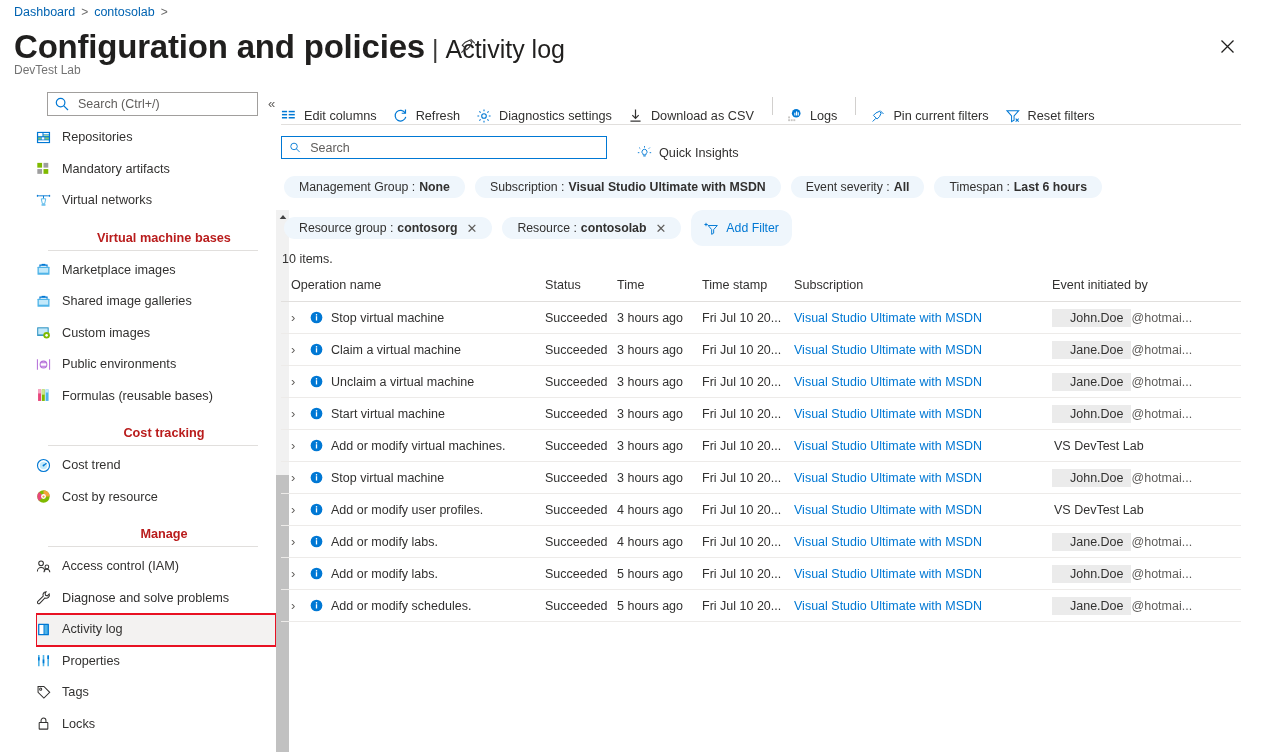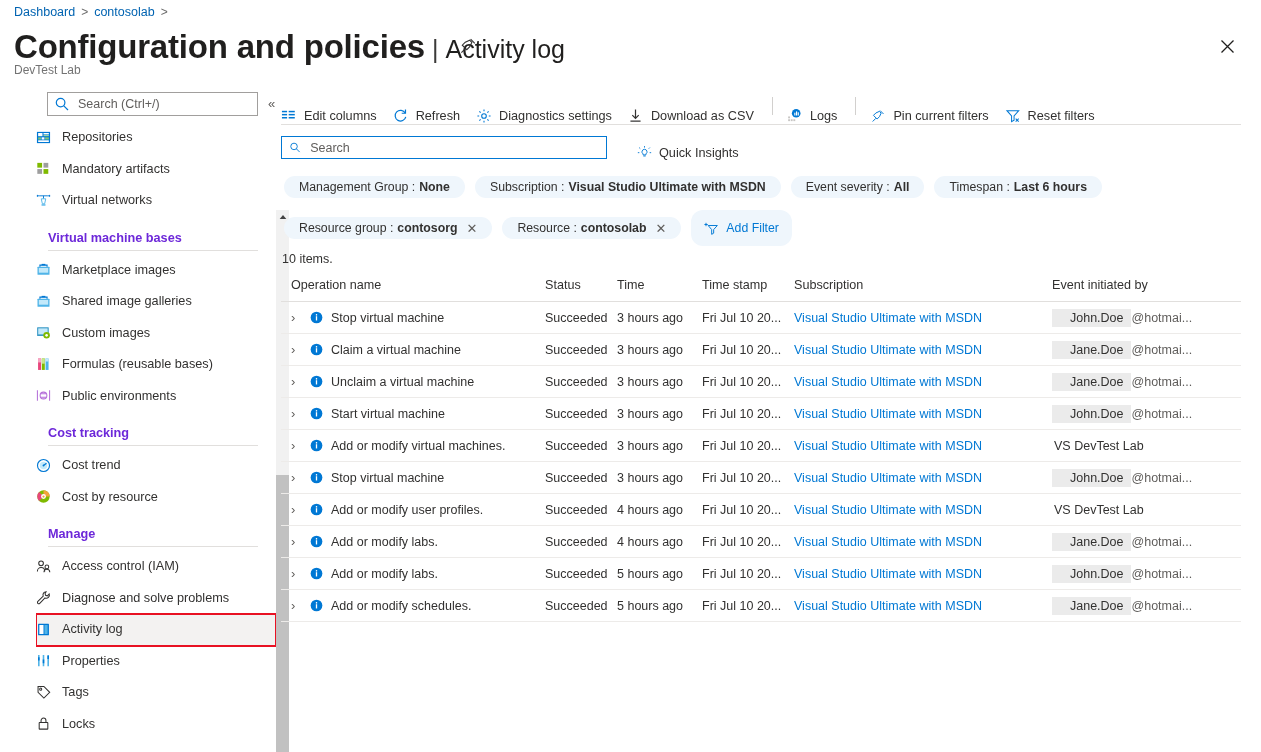--- a/index.html
+++ b/index.html
@@ -85,22 +85,23 @@
   }
   .nav-item.highlight-box {
     background: #f3f2f1;
     outline: 2.5px solid #e81123;
     outline-offset: -1px;
     width: 240px;
   }
   .nav-icon { width: 16px; height: 16px; flex: 0 0 16px; display: block; }
   .nav-label { line-height: 1; }
   .nav-group {
-    font-size: 12.7px; font-weight: 700; color: #6d28d9;
+    font-size: 12.7px; font-weight: 700; color: #b91c1c;
     padding: 14px 8px 5px 12px;
+    text-align: center;
   }
   .nav-rule { height: 1px; background: #e1dfdd; margin: 0 30px 4px 12px; }
 
   
   .nav-sb {
     position: absolute; left: 240px; top: 122px;
     width: 13px; height: 630px; background: #f1f1f1;
   }
   .nav-sb-up {
     position: absolute; left: 0; top: 0; width: 13px; height: 14px;
@@ -314,38 +315,38 @@
             <span class="nav-icon"><svg viewBox="0 0 16 16" width="15" height="15">
                 <rect x="1.2" y="2.4" width="12.4" height="9.4" rx="0.6" fill="#3999c6"></rect>
                 <rect x="2.4" y="3.6" width="10" height="6.4" fill="#c3e9fa"></rect>
                 <circle cx="11.3" cy="11.0" r="3.5" fill="#7fba00"></circle>
                 <circle cx="11.3" cy="11.0" r="1.4" fill="#fff"></circle>
               </svg></span>
             <span class="nav-label">Custom images</span>
           </li>
           <li class="nav-item">
             <span class="nav-icon"><svg viewBox="0 0 16 16" width="15" height="15">
+                <g fill="none" stroke="#b46fd9" stroke-width="1.1">
+                  <path d="M1.5 2.4v11.2M14.5 2.4v11.2"></path>
+                  <circle cx="8" cy="8" r="3.6"></circle>
+                  <path d="M5.1 6.2h5.8M5.1 9.8h5.8"></path>
+                </g>
+              </svg></span>
+            <span class="nav-label">Public environments</span>
+          </li>
+          <li class="nav-item">
+            <span class="nav-icon"><svg viewBox="0 0 16 16" width="15" height="15">
                 <rect x="2.2" y="1.6" width="3.2" height="12.2" fill="#e8467c"></rect>
                 <rect x="2.2" y="1.6" width="3.2" height="4.2" fill="#f7a6c4"></rect>
                 <rect x="6.2" y="1.6" width="3.2" height="12.2" fill="#7fba00"></rect>
                 <rect x="6.2" y="1.6" width="3.2" height="5.5" fill="#c8e58f"></rect>
                 <rect x="10.2" y="1.6" width="3.2" height="12.2" fill="#50b4e8"></rect>
                 <rect x="10.2" y="1.6" width="3.2" height="3.2" fill="#c3e9fa"></rect>
               </svg></span>
             <span class="nav-label">Formulas (reusable bases)</span>
-          </li>
-          <li class="nav-item">
-            <span class="nav-icon"><svg viewBox="0 0 16 16" width="15" height="15">
-                <g fill="none" stroke="#b46fd9" stroke-width="1.1">
-                  <path d="M1.5 2.4v11.2M14.5 2.4v11.2"></path>
-                  <circle cx="8" cy="8" r="3.6"></circle>
-                  <path d="M5.1 6.2h5.8M5.1 9.8h5.8"></path>
-                </g>
-              </svg></span>
-            <span class="nav-label">Public environments</span>
           </li>
           <li class="nav-group">Cost tracking</li>
           <li class="nav-rule"></li>
           <li class="nav-item">
             <span class="nav-icon"><svg viewBox="0 0 16 16" width="15" height="15">
                 <circle cx="8" cy="8" r="6.4" fill="none" stroke="#0078d4" stroke-width="1.2"></circle>
                 <circle cx="8" cy="8" r="4.0" fill="#c3e9fa"></circle>
                 <path d="M8 8l3.2-2.4" stroke="#0078d4" stroke-width="1.2" fill="none"></path>
                 <circle cx="8" cy="8" r="1" fill="#0078d4"></circle>
               </svg></span>

